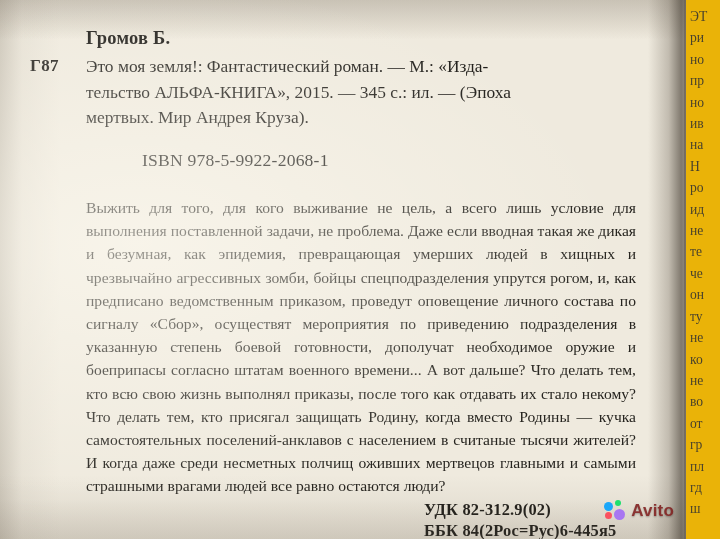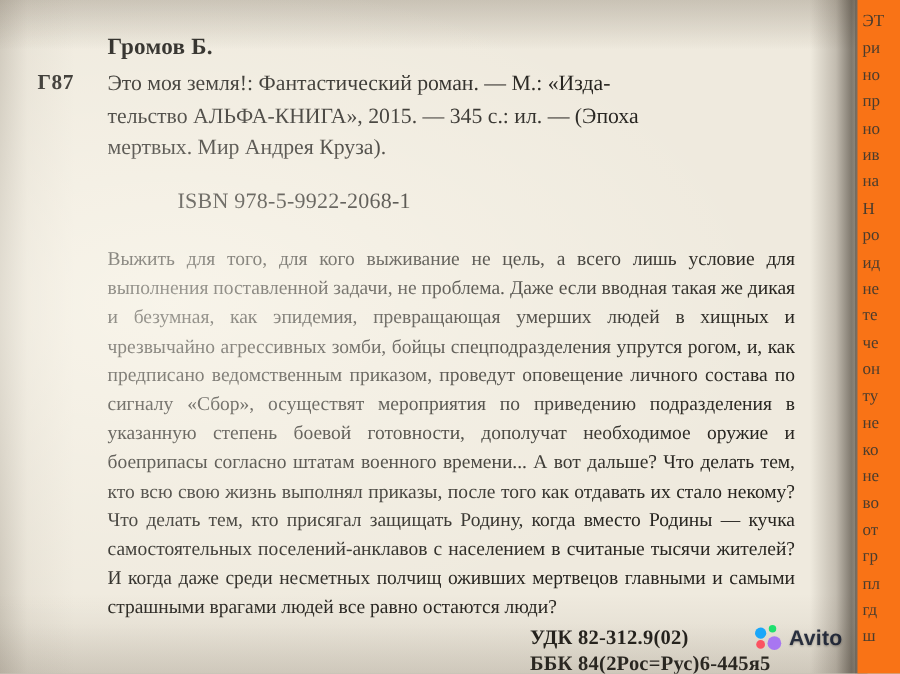--- a/index.html
+++ b/index.html
@@ -58,21 +58,21 @@
         rgba(70,62,50,0.38) 100%);
   }
 
   
   .page-right {
     position: absolute;
     left: 686px;
     top: 0;
     width: 34px;
     height: 539px;
-    background: #f97316;
+    background: #eab308;
     overflow: hidden;
   }
   .page-right .sliver-text {
     position: absolute;
     left: 4px;
     top: 6px;
     width: 34px;
     font-size: 13.6px;
     line-height: 21.4px;
     color: #3b3830;
@@ -194,21 +194,21 @@
     position: relative;
   }
   .wm-logo .c1 { position:absolute; left:0px;  top:2px;  width:9px;  height:9px;  border-radius:50%; background:#0af; background:#00a0ff; }
   .wm-logo .c2 { position:absolute; left:11px; top:0px;  width:6px;  height:6px;  border-radius:50%; background:#04e061; }
   .wm-logo .c3 { position:absolute; left:1px;  top:12px; width:7px;  height:7px;  border-radius:50%; background:#ff4053; }
   .wm-logo .c4 { position:absolute; left:10px; top:9px;  width:11px; height:11px; border-radius:50%; background:#a169f7; }
   .wm-text {
     font-family: "Liberation Sans", sans-serif;
     font-size: 17px;
     font-weight: bold;
-    color: #0f172a;
+    color: #7f1d1d;
     text-shadow: 0 1px 2px rgba(0,0,0,.35);
     letter-spacing: .2px;
   }
 </style>
 </head>
 <body>
 
 <div class="photo">
 
   <div class="page-left">

